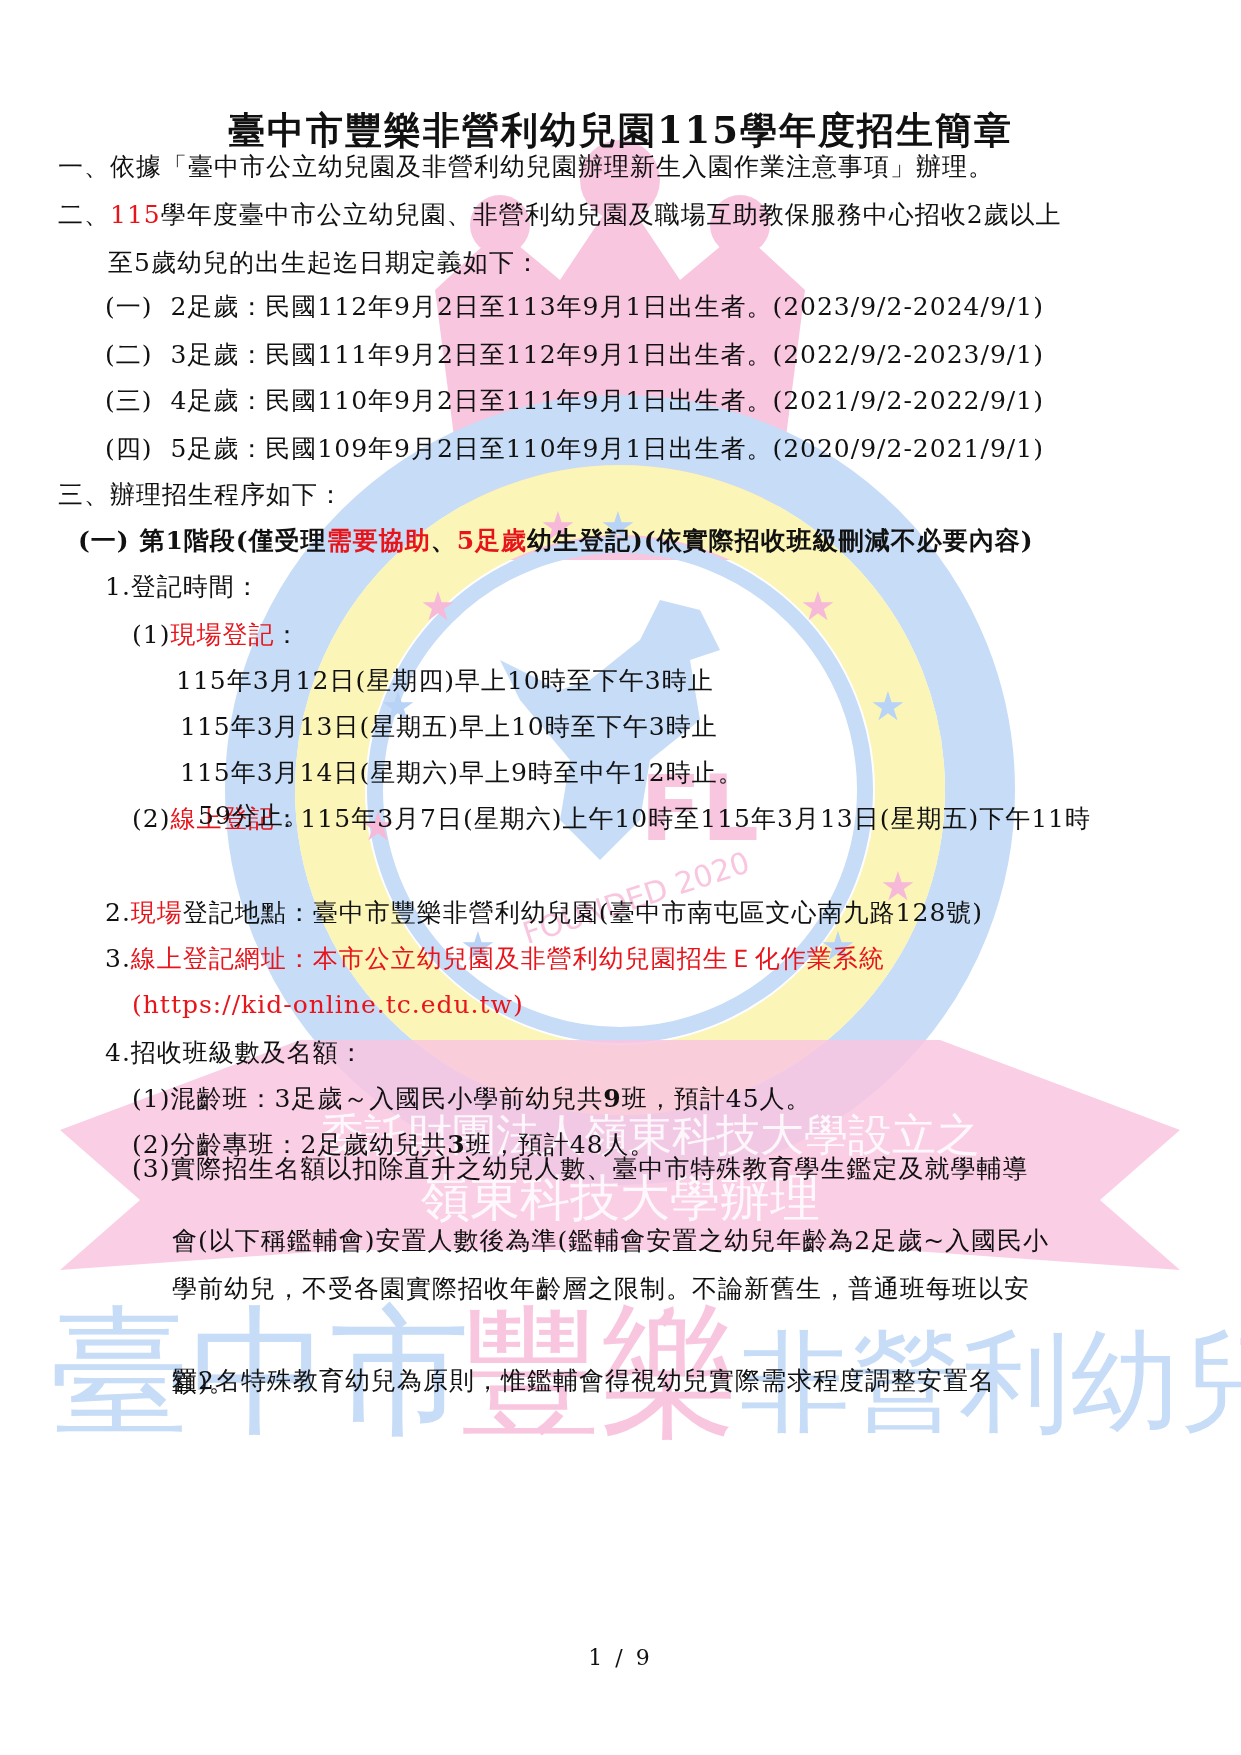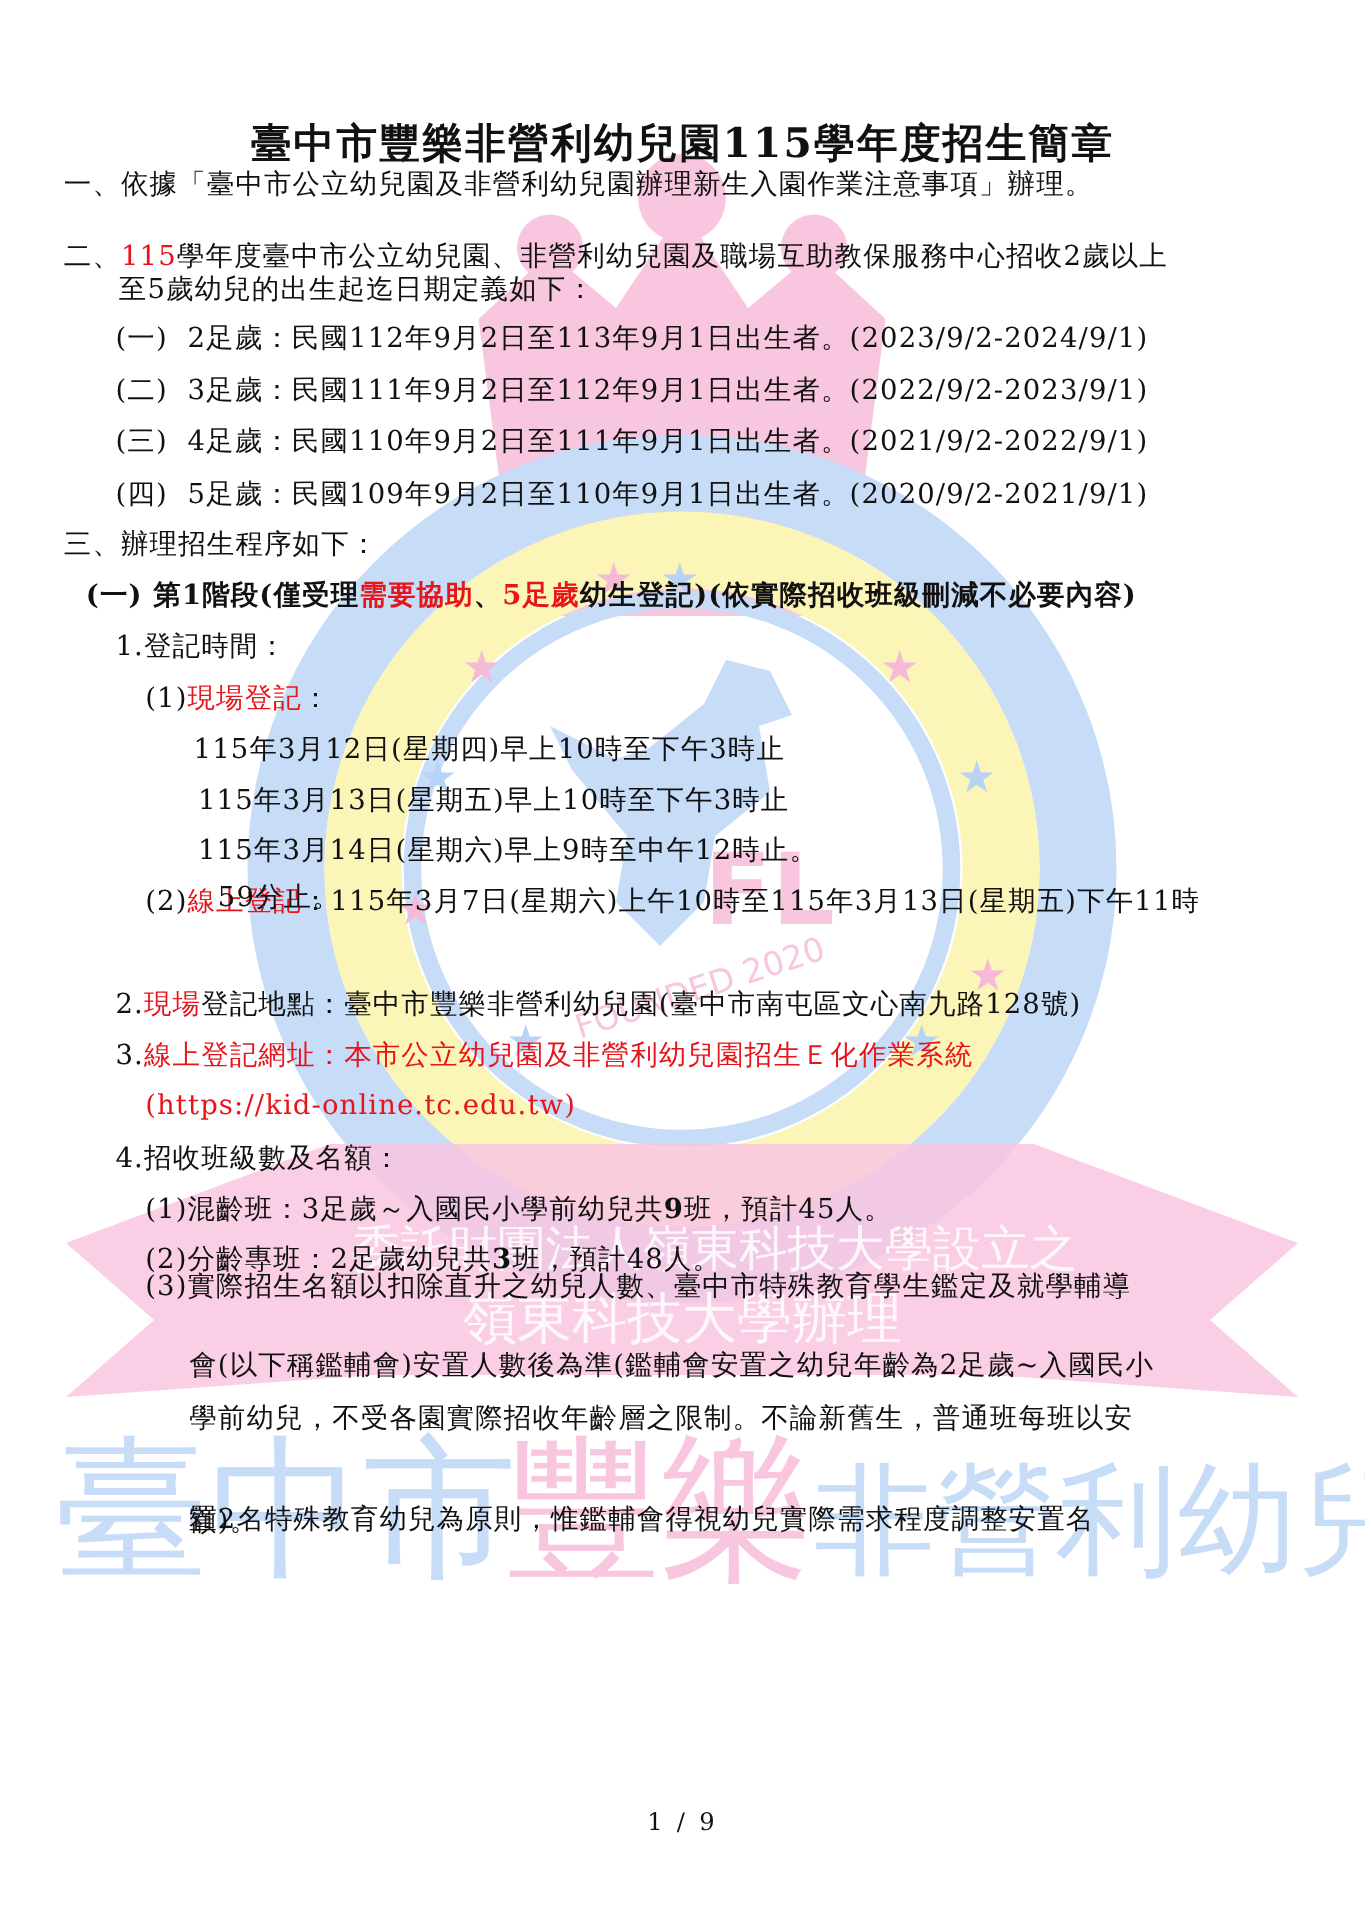--- a/index.html
+++ b/index.html
@@ -60,21 +60,21 @@
   <text x="740" y="1420" font-size="110" fill="#c6dcf7" font-family="DejaVu Sans, sans-serif">非營利幼兒園</text>
 </svg>
 
 <div class="page">
   <div class="title">臺中市豐樂非營利幼兒園115學年度招生簡章</div>
 
   <div class="line" style="top:150px;left:58px;">
     <span>一、</span><span>依據「臺中市公立幼兒園及非營利幼兒園辦理新生入園作業注意事項」辦理。</span>
   </div>
 
-  <div class="line" style="top:216px;left:58px;text-align:center;">
+  <div class="line" style="top:198px;left:58px;text-align:center;">
     <span>二、</span><span class="red">115</span><span>學年度臺中市公立幼兒園、非營利幼兒園及職場互助教保服務中心招收2歲以上</span>
   </div>
   <div class="line" style="top:246px;left:108px;">至5歲幼兒的出生起迄日期定義如下：</div>
 
   <div class="line" style="top:290px;left:105px;">
     <span>(一)</span>&nbsp;&nbsp;<span>2足歲：民國112年9月2日至113年9月1日出生者。(2023/9/2-2024/9/1)</span>
   </div>
   <div class="line" style="top:338px;left:105px;">
     <span>(二)</span>&nbsp;&nbsp;<span>3足歲：民國111年9月2日至112年9月1日出生者。(2022/9/2-2023/9/1)</span>
   </div>

